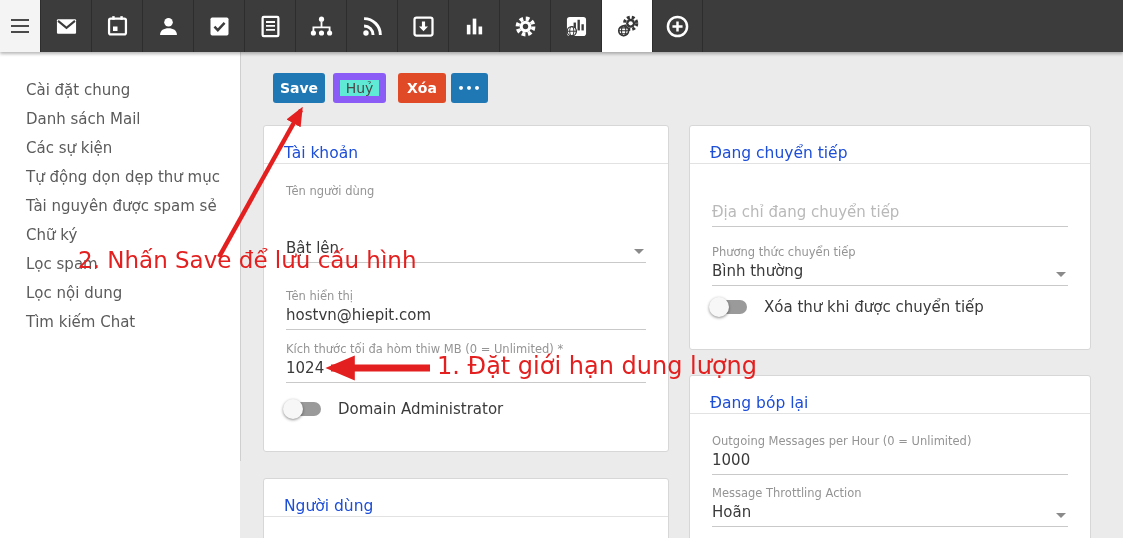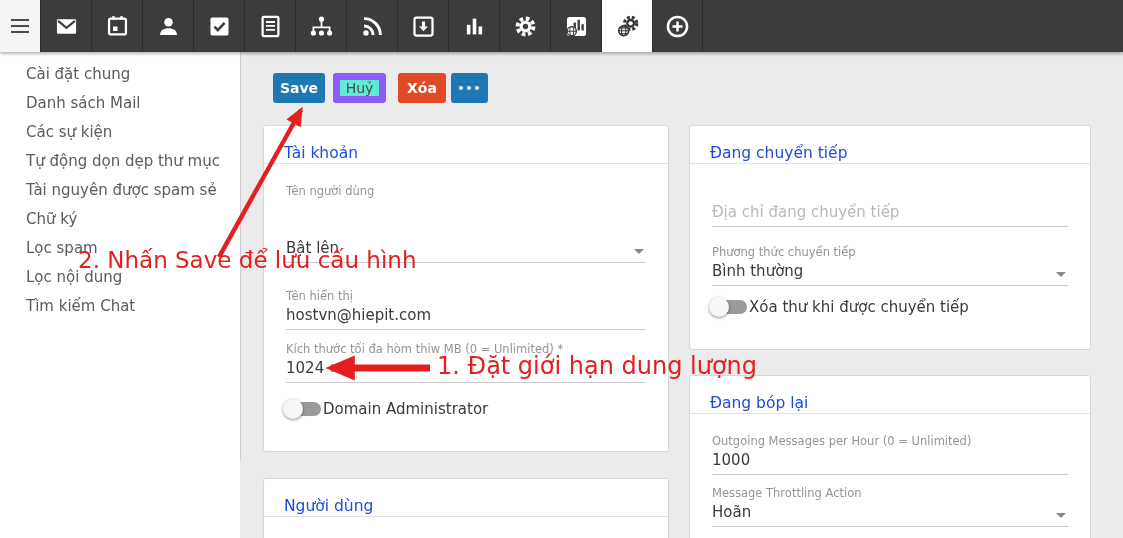--- a/index.html
+++ b/index.html
@@ -9,21 +9,21 @@
   
   .toolbar { position:absolute; left:0; top:0; width:1123px; height:52px; background:#3c3c3c; display:flex; box-shadow:0 2px 3px rgba(0,0,0,.28); z-index:5; }
   .burger { width:40px; height:52px; background:#f4f4f4; display:flex; flex-direction:column; justify-content:center; align-items:center; gap:3.5px; cursor:pointer; }
   .burger i { display:block; width:18px; height:2.4px; background:#4a4a4a; }
   .tile { width:51px; height:52px; display:flex; align-items:center; justify-content:center; border-left:1px solid #2d2d2d; cursor:pointer; }
   .tile:last-of-type { border-right:1px solid #2d2d2d; }
   .tile.active { background:#ffffff; }
   .tile svg { width:27px; height:27px; }
 
   
-  .sidebar { position:absolute; left:0; top:52px; width:240px; height:486px; background:#ffffff; padding-top:8px; z-index:1; }
+  .sidebar { position:absolute; left:0; top:52px; width:240px; height:486px; background:#ffffff; padding-top:24px; z-index:1; }
   .side-item { height:29px; line-height:29px; margin:0 8px 0 12px; padding-left:14px; font-size:15px; color:#5b5b5b; border-radius:2px; cursor:pointer; white-space:nowrap; }
   .side-item.selected { background:#c8dfec; }
 
   
   .content { position:absolute; left:240px; top:52px; width:883px; height:409px; background:#ebebeb; border-left:1px solid #cfcfcf; z-index:1; }
 
   .btn { position:absolute; top:21px; height:30px; border:none; border-radius:3px; font-family:inherit; font-size:14px; font-weight:bold; text-align:center; cursor:pointer; }
   .btn-save   { left:32px;  width:52px; background:#1f78b4; color:#fff; }
   .btn-cancel { left:92px;  width:53px; background:#5eead4; color:#4a4a4a; border:7px solid #8b5cf6; font-weight:normal; }
   .btn-delete { left:157px; width:48px; background:#e14a26; color:#fff; }
@@ -35,21 +35,21 @@
   .card-users      { left:22px;  top:426px; width:406px; height:120px; }
   .card-forward    { left:448px; top:73px;  width:402px; height:225px; }
   .card-throttle   { left:448px; top:323px; width:402px; height:223px; }
 
   .field { position:absolute; left:22px; right:22px; }
   .flabel { font-size:11.5px; color:#949494; line-height:14px; white-space:nowrap; }
   .fvalue { position:relative; font-size:15px; color:#3a3a3a; padding:3px 0 5px; min-height:23px; border-bottom:1px solid #c9c9c9; }
   .fvalue.placeholder { color:#b9b9b9; }
   .caret { position:absolute; right:2px; bottom:9px; width:0; height:0; border-left:5px solid transparent; border-right:5px solid transparent; border-top:5px solid #8a8a8a; }
 
-  .toggle-row { position:absolute; left:22px; display:flex; align-items:center; gap:2px; cursor:pointer; }
+  .toggle-row { position:absolute; left:22px; display:flex; align-items:center; gap:17px; cursor:pointer; }
   .switch { position:relative; width:35px; height:14px; border-radius:7px; background:#9a9a9a; flex:0 0 auto; }
   .switch .knob { position:absolute; left:-3px; top:-3px; width:20px; height:20px; border-radius:50%; background:#f7f7f7; box-shadow:0 1px 3px rgba(0,0,0,.45); }
   .toggle-label { font-size:15px; color:#3a3a3a; white-space:nowrap; }
 
   
   .overlay { position:absolute; left:0; top:0; width:1123px; height:538px; pointer-events:none; z-index:20; }
   .ann { position:absolute; color:#e3201f; white-space:nowrap; pointer-events:none; z-index:21; }
   .ann-step2 { left:78px;  top:247px; font-size:23px; }
   .ann-step1 { left:437px; top:352px; font-size:24px; }
 </style>

